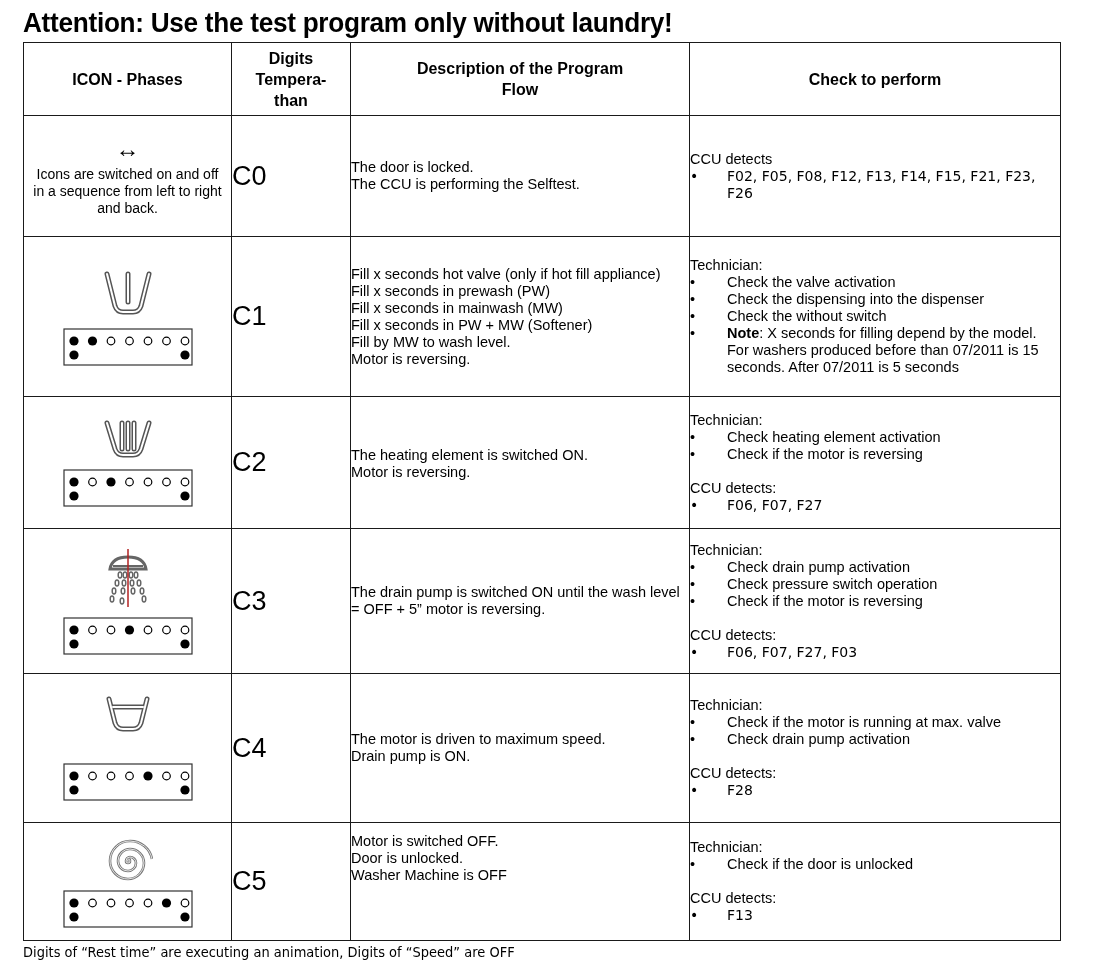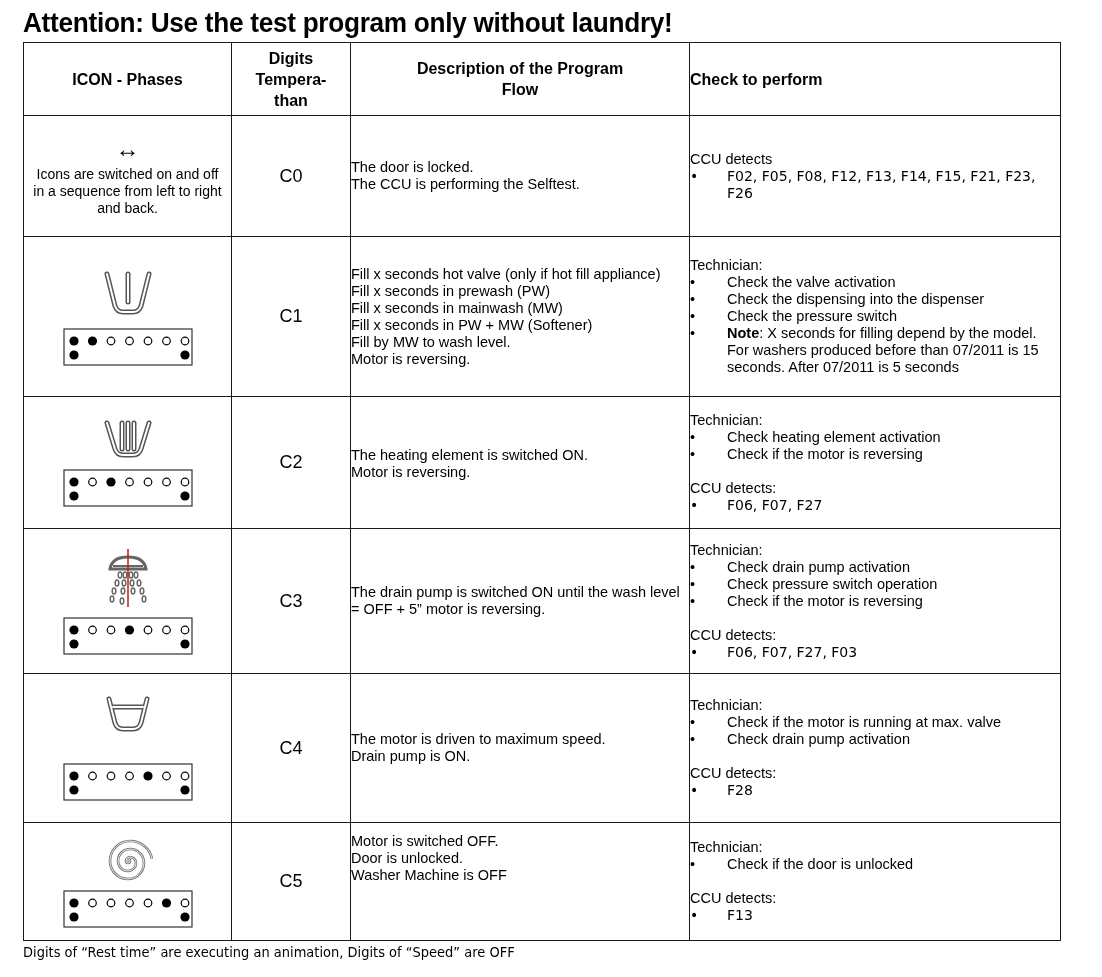--- a/index.html
+++ b/index.html
@@ -2,23 +2,23 @@
 <html><head>
 <meta charset="utf-8">
 <style>
   html, body { margin: 0; padding: 0; background: #ffffff; }
   body { width: 1102px; height: 977px; position: relative; overflow: hidden; font-family: "Liberation Sans", sans-serif; color: #000; }
   .title { position: absolute; left: 23px; top: 8px; font-size: 27px; font-weight: bold; letter-spacing: -0.3px; transform: scaleX(0.97); transform-origin: left; white-space: nowrap; }
   table.main { position: absolute; left: 23px; top: 42px; border-collapse: collapse; table-layout: fixed; width: 1037px; }
   table.main td, table.main th { border: 1.5px solid #1a1a1a; padding: 0; vertical-align: middle; }
   th { font-size: 16px; font-weight: bold; line-height: 21px; }
   th.h-icon, th.h-digits, th.h-desc { text-align: center; }
-  th.h-check { text-align: left; padding-left: 11px; }
+  th.h-check { text-align: center; padding-left: 11px; }
   td.icon-cell { text-align: center; }
-  td.digit-cell { text-align: center; font-size: 18px; }
+  td.digit-cell { font-size: 27px; }
   td.desc-cell { font-size: 14.5px; line-height: 17px; padding-left: 11px; padding-right: 6px; vertical-align: middle; }
   td.desc-cell .line { display: block; }
   td.check-cell { font-size: 14.5px; line-height: 17px; padding-left: 11px; padding-right: 6px; vertical-align: top; }
   .check-title { display: block; }
   ul.blist { list-style: none; margin: 0; padding: 0; }
   ul.blist li { position: relative; padding-left: 37px; }
   ul.blist li::before { content: "\2022"; position: absolute; left: 0; top: 0; }
   .gap { height: 17px; }
   .codes { font-family: "DejaVu Sans", sans-serif; font-size: 14px; }
   .c0-icon-text { font-size: 14px; line-height: 17px; padding: 0 8px; }
@@ -107,21 +107,21 @@
         <span class="line">Fill x seconds in mainwash (MW)</span>
         <span class="line">Fill x seconds in PW + MW (Softener)</span>
         <span class="line">Fill by MW to wash level.</span>
         <span class="line">Motor is reversing.</span>
       </td>
       <td class="check-cell">
         <span class="check-title">Technician:</span>
         <ul class="blist">
           <li>Check the valve activation</li>
           <li>Check the dispensing into the dispenser</li>
-          <li>Check the pressure switch</li>
+          <li>Check the without switch</li>
           <li><b class="note">Note</b><span>: X seconds for filling depend by the model. For washers produced before than 07/2011 is 15 seconds. After 07/2011 is 5 seconds</span></li>
         </ul>
       </td>
     </tr>
 
     <tr style="height:132px">
       <td class="icon-cell">
         <svg class="pic" width="70" height="42" viewBox="0 0 70 42">
           <g fill="none" stroke="#555" stroke-width="5" stroke-linecap="round">
               <path d="M14 4 L22 30 Q24 36 30 36 L40 36 Q46 36 48 30 L56 4"></path>

